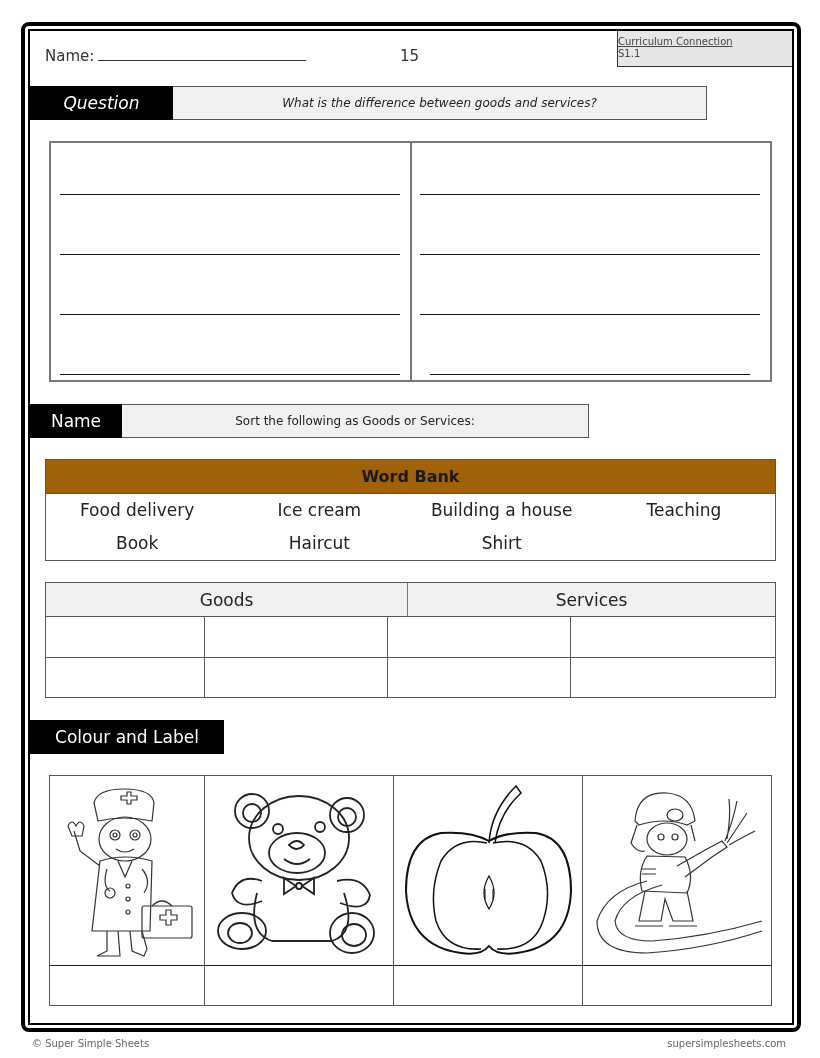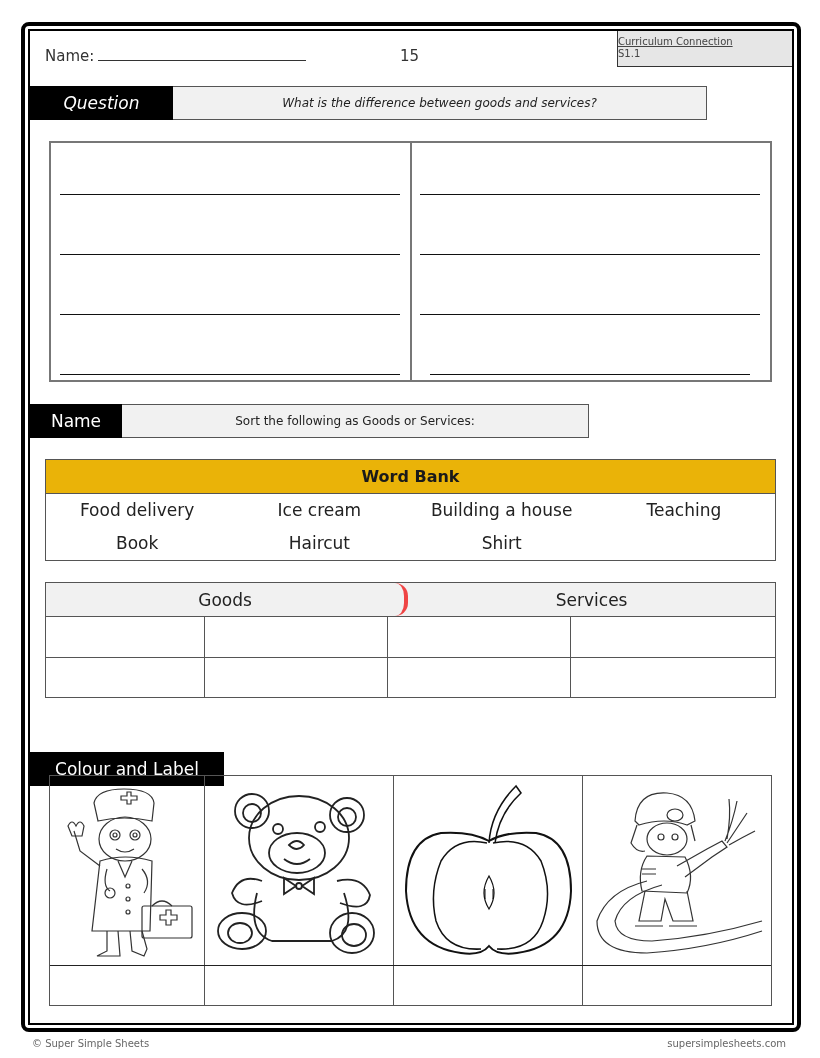--- a/index.html
+++ b/index.html
@@ -21,21 +21,21 @@
 
   .bar { position: absolute; display: flex; height: 34px; }
   .bar .blk { background: #000; color: #fff; font-size: 17px; display: flex; align-items: center; justify-content: center; }
   .bar .gry { background: #f1f1f1; border: 1px solid #555; border-left: none; font-size: 12px; display: flex; align-items: center; justify-content: center; color: #222; }
 
   .answer-box { position: absolute; left: 49px; top: 141px; width: 723px; height: 241px; border: 2px solid #777; }
   .answer-box .divider { position: absolute; left: 359px; top: 0; width: 2px; height: 100%; background: #777; }
   .wline { position: absolute; height: 1px; background: #111; }
 
   .wordbank { position: absolute; left: 45px; top: 459px; width: 731px; height: 102px; border: 1px solid #555; }
-  .wb-head { height: 34px; background: #eab308; border-bottom: 1px solid #555; font-weight: bold; font-size: 16px;
+  .wb-head { height: 34px; background: #a16207; border-bottom: 1px solid #555; font-weight: bold; font-size: 16px;
     display: flex; align-items: center; justify-content: center; }
   .wb-grid { display: grid; grid-template-columns: repeat(4, 1fr); padding: 0; }
   .wb-grid span { text-align: center; font-size: 17px; height: 33px; line-height: 33px; color: #222; }
 
   .gs-table { position: absolute; left: 45px; top: 582px; width: 731px; height: 116px; border: 1px solid #555; }
   .gs-head { display: flex; height: 34px; background: #f1f1f1; border-bottom: 1px solid #555; }
   .gs-head div { display: flex; align-items: center; justify-content: center; font-size: 17px; color: #222; }
   .gs-row { display: flex; height: 40px; }
   .gs-row + .gs-row { border-top: 1px solid #555; }
   .gs-row div { border-right: 1px solid #555; height: 100%; }
@@ -96,38 +96,38 @@
     <span>Building a house</span>
     <span>Teaching</span>
     <span>Book</span>
     <span>Haircut</span>
     <span>Shirt</span>
   </div>
 </div>
 
 <div class="gs-table">
   <div class="gs-head">
-    <div style="width:382px; border-right:4px solid #ef4444;border-radius:13px;">Goods</div>
+    <div style="width:382px; border-right:1px solid #ef4444;">Goods</div>
     <div style="width:387px;">Services</div>
   </div>
   <div class="gs-row">
     <div style="width:159px;"></div>
     <div style="width:183px;"></div>
     <div style="width:183px;"></div>
     <div style="width:204px;"></div>
   </div>
   <div class="gs-row">
     <div style="width:159px;"></div>
     <div style="width:183px;"></div>
     <div style="width:183px;"></div>
     <div style="width:204px;"></div>
   </div>
 </div>
 
-<div class="bar" style="left:30px; top:720px;margin-top:32px;">
+<div class="bar" style="left:30px; top:720px;">
   <div class="blk" style="width:194px;">Colour and Label</div>
 </div>
 
 <div class="pic-grid">
   <div class="pic-row top">
     <div class="pic-cell" style="width:155px;">
       <svg width="150" height="180" viewBox="0 0 150 180" fill="none" stroke="#333" stroke-width="1.2">
         <path d="M42 22 Q45 8 72 8 Q100 8 102 22 L100 40 Q72 34 46 40 Z"></path>
         <path d="M69 15 h6 v-4 h4 v4 h6 v4 h-6 v4 h-4 v-4 h-6 z"></path>
         <ellipse cx="73" cy="58" rx="26" ry="22"></ellipse>

